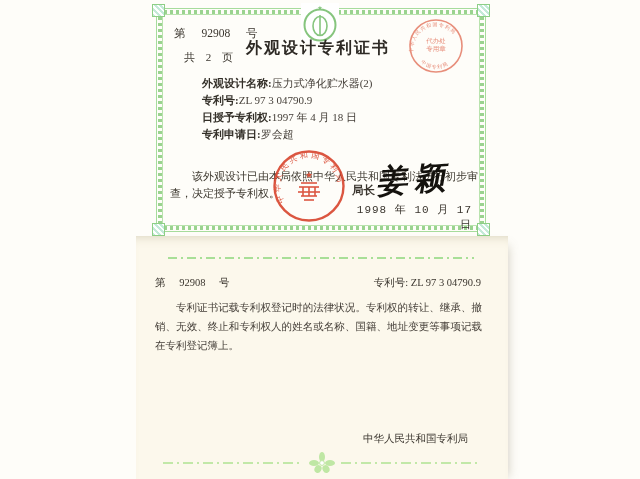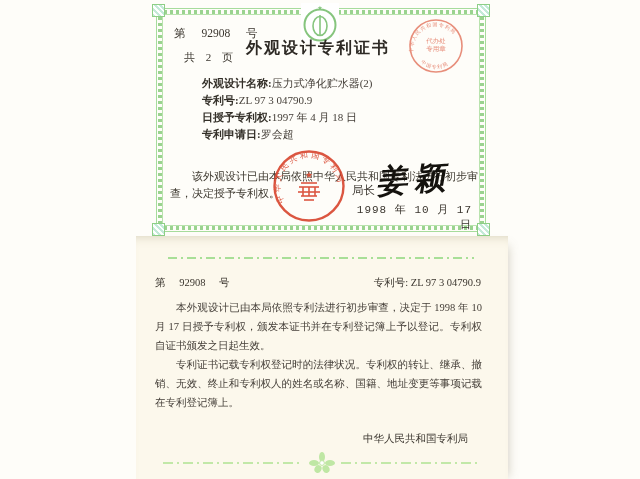--- a/index.html
+++ b/index.html
@@ -34,21 +34,21 @@
     font-size:16px; font-weight:700; letter-spacing:2px; color:#2e2a25;}
   .fields{position:absolute; left:202px; top:76px;}
   .field-row{height:17px; font-size:11px; white-space:nowrap;}
   .field-row .lbl{font-weight:700; color:#332f28; margin-right:0;}
   .field-row .val{color:#46403a;}
   .grant{position:absolute; left:170px; top:157px; width:312px;
     font-size:11px; line-height:17px; text-indent:2em; color:#3d382f;}
   
   .big-seal{position:absolute; left:271px; top:148px; width:76px; height:76px; opacity:.9;}
   .corner-seal{position:absolute; left:406px; top:16px; width:60px; height:60px; opacity:.75;}
-  .director{position:absolute; left:352px; top:183px; font-size:11.5px; font-weight:400; color:#3a352e;}
+  .director{position:absolute; left:352px; top:183px; font-size:11.5px; font-weight:700; color:#3a352e;}
   .signature{position:absolute; left:376px; top:158px; width:100px;
     font-size:31px; font-style:italic; font-weight:700; letter-spacing:7px;
     color:#14120e; transform:rotate(-4deg);}
   .issue-date{position:absolute; left:350px; top:202px; width:122px; text-align:right;
     font-size:11px; letter-spacing:1px; color:#3a352e;font-family:Liberation Mono, monospace;}
   
   .page2{position:absolute; left:136px; top:236px; width:372px; height:243px;
     background:#fcf8ec;
     box-shadow:6px 4px 10px -6px rgba(120,110,80,.35), inset 0 9px 12px -10px rgba(150,140,100,.45);}
   .dashline{position:absolute; height:2px;
@@ -173,21 +173,20 @@
     <div class="p2-header">
       <div class="no">
         <span>第</span>
         <span>92908</span>
         <span>号</span>
       </div>
       <div>专利号: ZL 97 3 04790.9</div>
     </div>
 
     <div class="p2-body">
-      <p>本外观设计已由本局依照专利法进行初步审查，决定于 1998 年 10 月 17 日授予专利权，颁发本证书并在专利登记簿上予以登记。专利权自证书颁发之日起生效。</p>
       <p>专利证书记载专利权登记时的法律状况。专利权的转让、继承、撤销、无效、终止和专利权人的姓名或名称、国籍、地址变更等事项记载在专利登记簿上。</p>
     </div>
 
     <div class="issuer">中华人民共和国专利局</div>
 
     <div class="flower-line">
       <div class="dash-left"></div>
       <svg width="28" height="24" viewBox="0 0 28 24">
         <g fill="#bfe7a4">
           <ellipse cx="14" cy="6" rx="3" ry="5"></ellipse>

